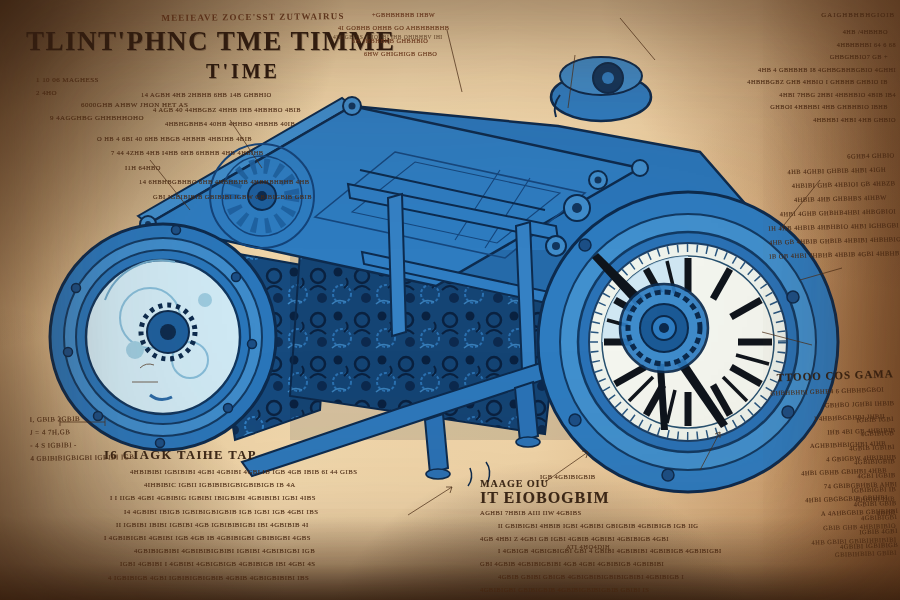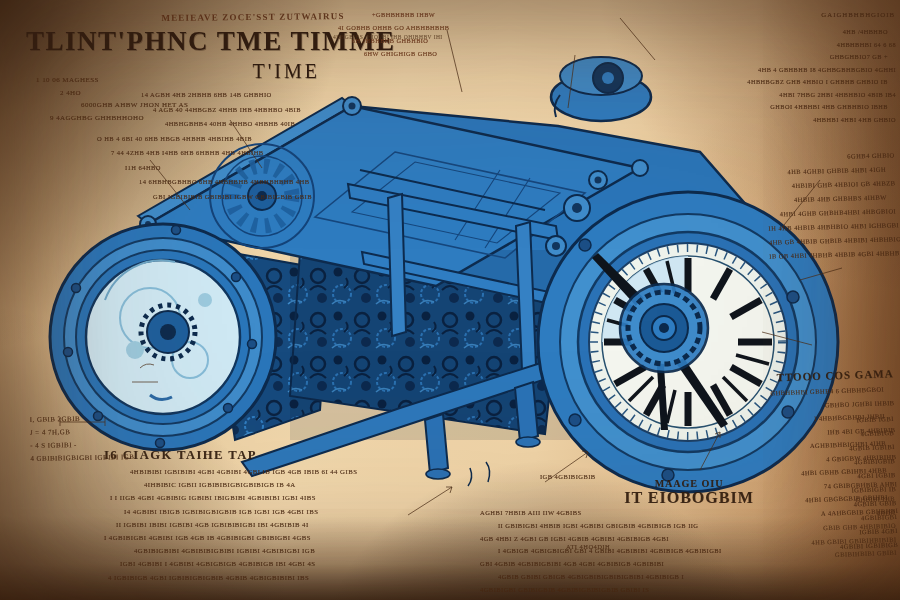--- a/index.html
+++ b/index.html
@@ -23,27 +23,27 @@
        text-shadow:0 0 .5px rgba(74,42,20,.9);white-space:nowrap;}
   .ann .ann-line{white-space:nowrap;}
   .r{text-align:right;}
   .red{color:#7c3a1c;}
   .hdg{font-weight:bold;color:#2f1c0e;letter-spacing:1px;opacity:.92;text-shadow:.4px .4px 0 rgba(47,28,14,.4);}
   
   #eyebrow{left:118px;top:12px;width:270px;text-align:center;font-size:9px;letter-spacing:1.2px;
            color:#5f2f16;opacity:.9;transform:rotate(-.6deg);font-weight:bold;}
   #title{left:26px;top:26px;width:330px;font-size:27px;font-weight:bold;color:#2b1a10;
          letter-spacing:1.5px;white-space:nowrap;text-shadow:.6px .6px 0 rgba(43,26,16,.35);}
-  #subtitle{left:150px;top:60px;width:170px;text-align:right;font-size:20px;font-weight:normal;
+  #subtitle{left:158px;top:60px;width:170px;text-align:center;font-size:20px;font-weight:bold;
             color:#2b1a10;letter-spacing:3px;text-shadow:.5px .5px 0 rgba(43,26,16,.35);}
   #title-side{left:333px;top:32px;width:70px;font-size:5.5px;line-height:10px;opacity:.6;}
   
   #blk-under-title{left:36px;top:74px;font-size:7px;line-height:12.5px;}
   #blk-under-title .ann-line:nth-child(1){margin-left:0}
-  #blk-under-title .ann-line:nth-child(2){margin-left:24px}
+  #blk-under-title .ann-line:nth-child(2){margin-left:0}
   #blk-under-title .ann-line:nth-child(3){margin-left:45px}
   #blk-under-title .ann-line:nth-child(4){margin-left:14px}
   #blk-left-column{left:95px;top:88px;width:400px;line-height:14.5px;}
   #blk-left-column .ann-line:nth-child(1){margin-left:46px}
   #blk-left-column .ann-line:nth-child(2){margin-left:58px}
   #blk-left-column .ann-line:nth-child(3){margin-left:70px}
   #blk-left-column .ann-line:nth-child(4){margin-left:2px}
   #blk-left-column .ann-line:nth-child(5){margin-left:16px}
   #blk-left-column .ann-line:nth-child(6){margin-left:30px}
   #blk-left-column .ann-line:nth-child(7){margin-left:44px}
@@ -68,21 +68,21 @@
   #blk-bottom-left .ann-line:nth-child(1){margin-left:26px}
   #blk-bottom-left .ann-line:nth-child(2){margin-left:40px}
   #blk-bottom-left .ann-line:nth-child(3){margin-left:6px}
   #blk-bottom-left .ann-line:nth-child(4){margin-left:20px}
   #blk-bottom-left .ann-line:nth-child(5){margin-left:12px}
   #blk-bottom-left .ann-line:nth-child(6){margin-left:0}
   #blk-bottom-left .ann-line:nth-child(7){margin-left:30px}
   #blk-bottom-left .ann-line:nth-child(8){margin-left:16px}
   #blk-bottom-left .ann-line:nth-child(9){margin-left:4px}
   #blk-bottom-center{left:480px;top:478px;width:418px;}
-  #blk-bottom-center .hdg{font-size:10px;letter-spacing:1px;text-align:center;}
+  #blk-bottom-center .hdg{font-size:10px;letter-spacing:1px;}
   #blk-bottom-center .hdg2{font-size:16px;}
   #blk-bottom-center .ann{line-height:12.8px;}
   #blk-bottom-center .ann-line:nth-child(even){margin-left:18px}
   #blk-bottom-right{left:780px;top:414px;width:116px;line-height:14px;transform:rotate(-2deg);opacity:.8;}
   #blk-left-lower{left:30px;top:412px;width:210px;font-size:7px;line-height:13px;transform:rotate(-1deg);}
   #lbl-foot{left:540px;top:470px;font-size:6.5px;}
   #lbl-bottom{left:566px;top:540px;font-size:6.5px;opacity:.75;}
   svg{position:absolute;left:0;top:0;}
 </style>
 </head>

